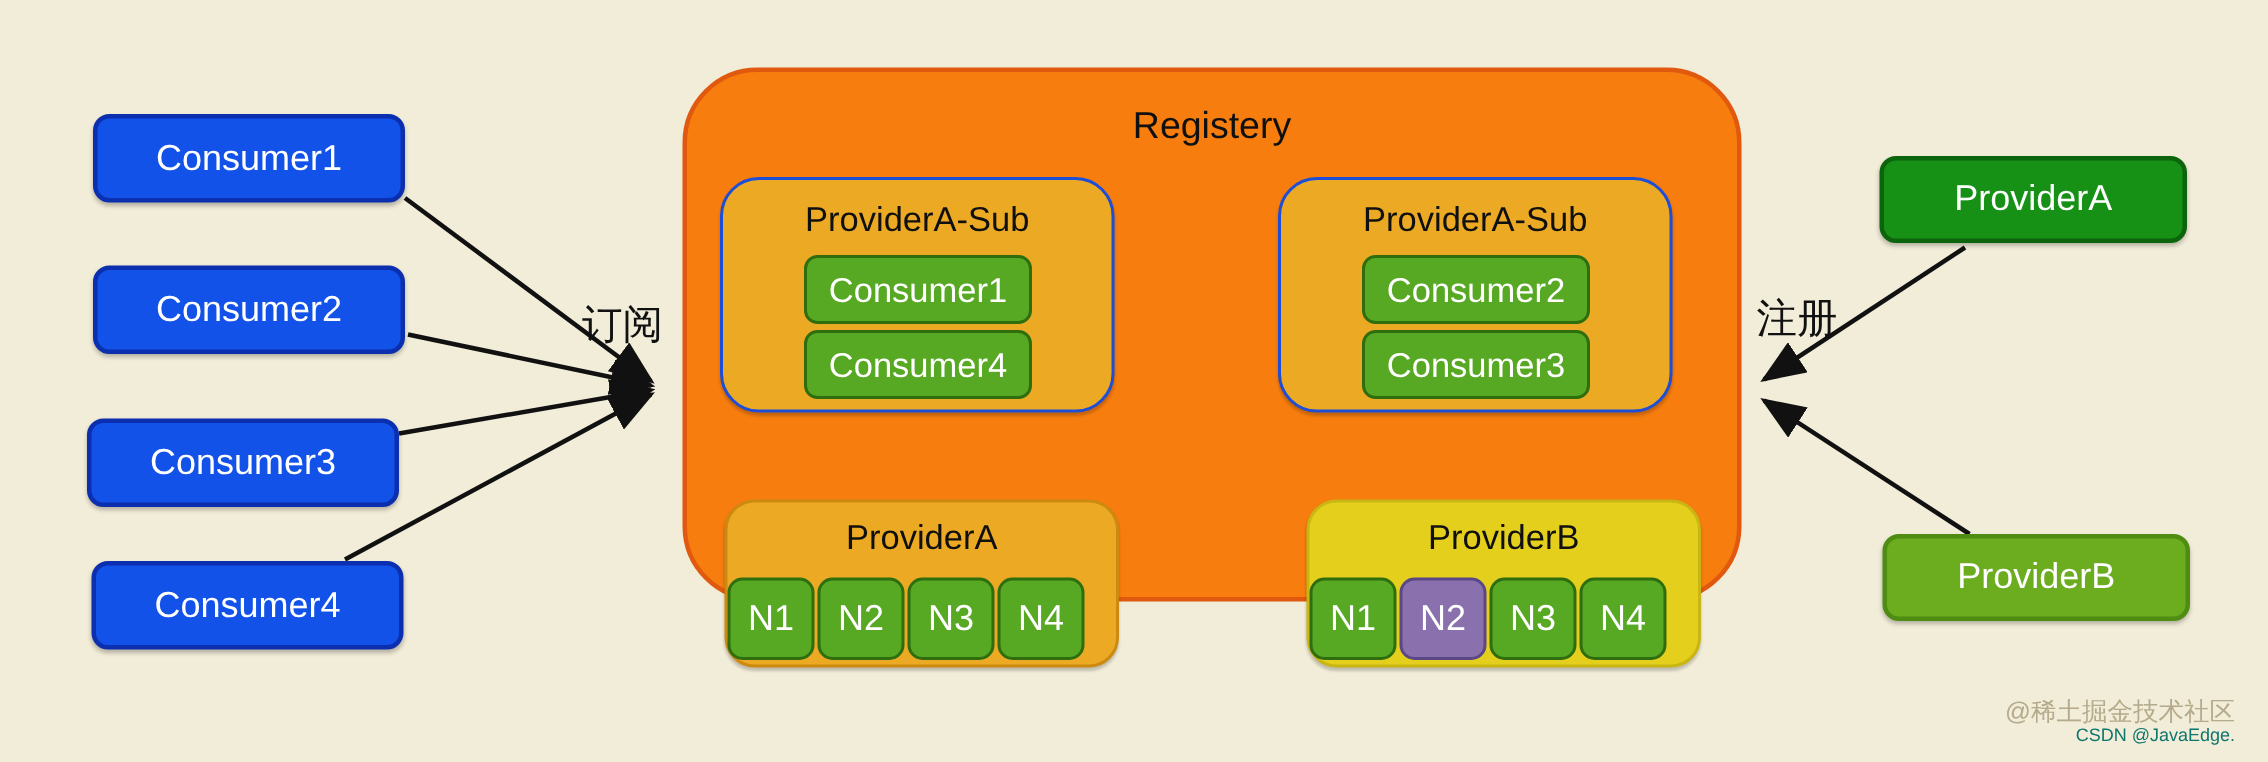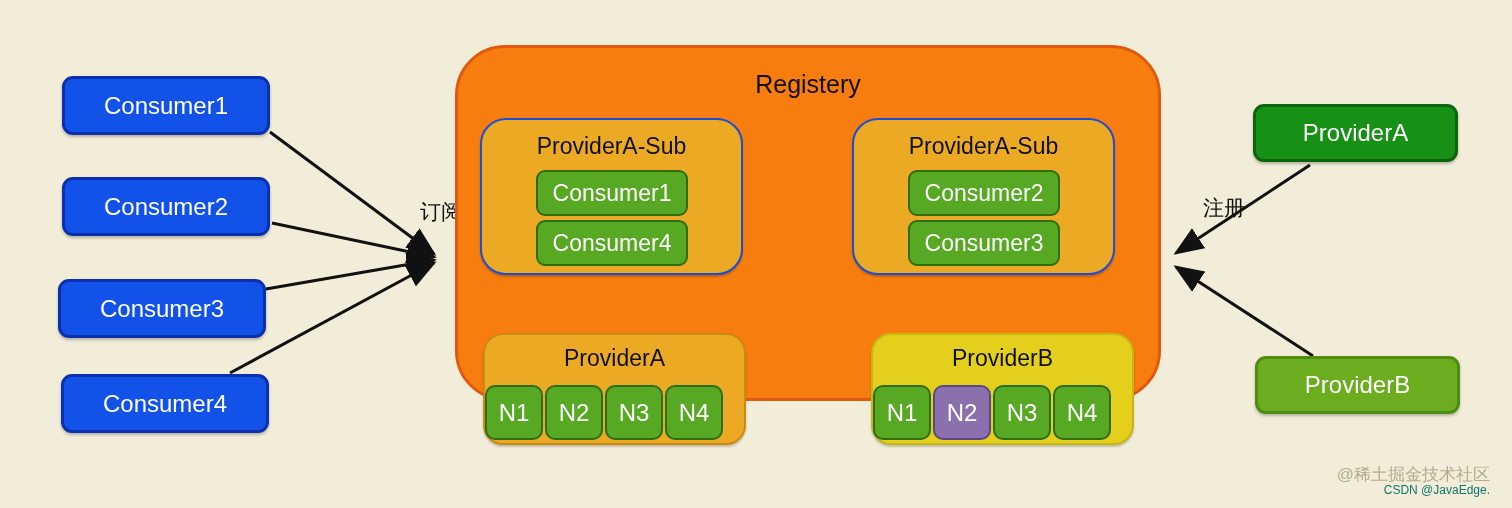--- a/index.html
+++ b/index.html
@@ -64,21 +64,21 @@
   
   .rprov{
     width:205px;height:58px;box-sizing:border-box;border-radius:11px;
     color:#fff;font-size:24px;
     display:flex;align-items:center;justify-content:center;
     box-shadow:0 2px 3px rgba(0,0,0,0.25);
   }
   .rpA{left:1253px;top:104px;background:#169116;border:3px solid #0c640c;}
   .rpB{left:1255px;top:356px;background:#6cad20;border:3px solid #4e8c12;}
   
-  .edge-label{font-size:21px;color:#111;margin-left:32px;}
+  .edge-label{font-size:27px;color:#111;}
   .lbl-sub{left:388px;top:198px;}
   .lbl-reg{left:1171px;top:194px;}
   
   .watermark{right:22px;top:466px;text-align:right;line-height:1.05;}
   .wm1{font-size:17px;color:#b5aa8c;}
   .wm2{font-size:12px;color:#0f766e;}
   svg.arrows{left:0;top:0;pointer-events:none;}
 </style>
 </head>
 <body>

